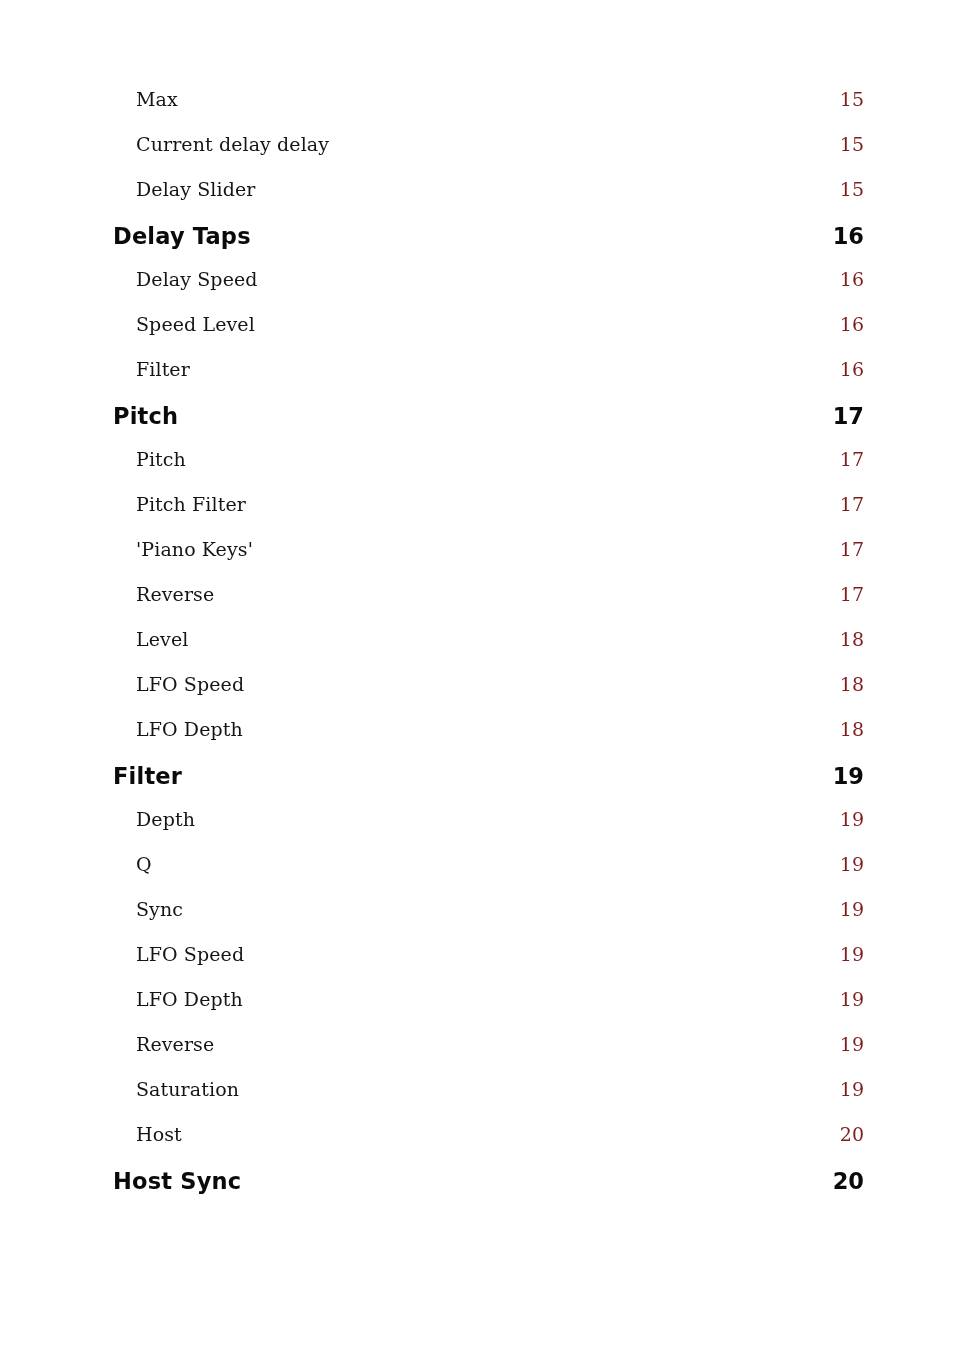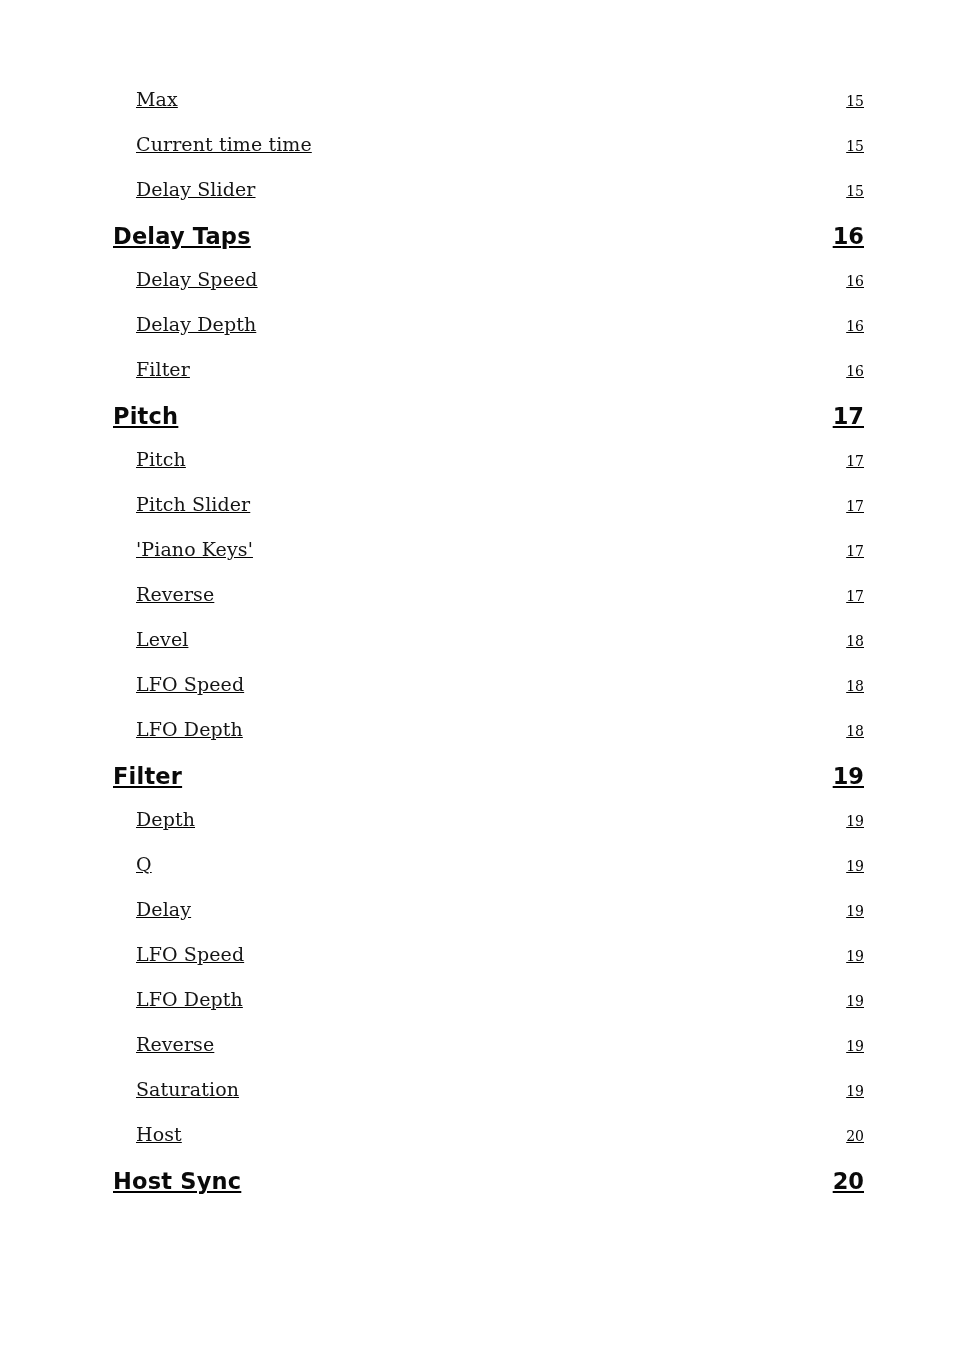--- a/index.html
+++ b/index.html
@@ -20,40 +20,39 @@
     left: 113px;
     top: 88px;
     width: 751px;
   }
   .toc-row {
     display: flex;
     align-items: baseline;
     justify-content: flex-end;
     width: 100%;
     box-sizing: border-box;
-    text-decoration: underline;
   }
   
   .toc-row.level-sub {
     height: 45px;
     padding-left: 23px;
   }
   .toc-row.level-sub .toc-label {
     font-family: "DejaVu Serif", "Liberation Serif", serif;
     font-weight: 400;
     font-size: 19px;
     color: #151515;
     letter-spacing: 0.1px;
     white-space: nowrap;
   }
   .toc-row.level-sub .toc-page {
     font-family: "DejaVu Serif", "Liberation Serif", serif;
     font-weight: 400;
-    font-size: 14px;
-    color: #000000;
+    font-size: 19px;
+    color: #7f1d1d;
     text-align: right;
     min-width: 34px;
   }
   
   .toc-row.level-head {
     height: 45px;
     padding-left: 0;
   }
   .toc-row.level-head .toc-label {
     font-family: "DejaVu Sans", "Liberation Sans", sans-serif;
@@ -79,61 +78,61 @@
 <body>
 
 <div class="page">
   <div class="toc" id="toc-list">
       <div class="toc-row level-sub">
         <span class="toc-label">Max</span>
         <span class="toc-leader"></span>
         <span class="toc-page">15</span>
       </div>
       <div class="toc-row level-sub">
-        <span class="toc-label">Current time time</span>
+        <span class="toc-label">Current delay delay</span>
         <span class="toc-leader"></span>
         <span class="toc-page">15</span>
       </div>
       <div class="toc-row level-sub">
         <span class="toc-label">Delay Slider</span>
         <span class="toc-leader"></span>
         <span class="toc-page">15</span>
       </div>
       <div class="toc-row level-head">
         <span class="toc-label">Delay Taps</span>
         <span class="toc-leader"></span>
         <span class="toc-page">16</span>
       </div>
       <div class="toc-row level-sub">
         <span class="toc-label">Delay Speed</span>
         <span class="toc-leader"></span>
         <span class="toc-page">16</span>
       </div>
       <div class="toc-row level-sub">
-        <span class="toc-label">Delay Depth</span>
+        <span class="toc-label">Speed Level</span>
         <span class="toc-leader"></span>
         <span class="toc-page">16</span>
       </div>
       <div class="toc-row level-sub">
         <span class="toc-label">Filter</span>
         <span class="toc-leader"></span>
         <span class="toc-page">16</span>
       </div>
       <div class="toc-row level-head">
         <span class="toc-label">Pitch</span>
         <span class="toc-leader"></span>
         <span class="toc-page">17</span>
       </div>
       <div class="toc-row level-sub">
         <span class="toc-label">Pitch</span>
         <span class="toc-leader"></span>
         <span class="toc-page">17</span>
       </div>
       <div class="toc-row level-sub">
-        <span class="toc-label">Pitch Slider</span>
+        <span class="toc-label">Pitch Filter</span>
         <span class="toc-leader"></span>
         <span class="toc-page">17</span>
       </div>
       <div class="toc-row level-sub">
         <span class="toc-label">'Piano Keys'</span>
         <span class="toc-leader"></span>
         <span class="toc-page">17</span>
       </div>
       <div class="toc-row level-sub">
         <span class="toc-label">Reverse</span>
@@ -164,21 +163,21 @@
         <span class="toc-label">Depth</span>
         <span class="toc-leader"></span>
         <span class="toc-page">19</span>
       </div>
       <div class="toc-row level-sub">
         <span class="toc-label">Q</span>
         <span class="toc-leader"></span>
         <span class="toc-page">19</span>
       </div>
       <div class="toc-row level-sub">
-        <span class="toc-label">Delay</span>
+        <span class="toc-label">Sync</span>
         <span class="toc-leader"></span>
         <span class="toc-page">19</span>
       </div>
       <div class="toc-row level-sub">
         <span class="toc-label">LFO Speed</span>
         <span class="toc-leader"></span>
         <span class="toc-page">19</span>
       </div>
       <div class="toc-row level-sub">
         <span class="toc-label">LFO Depth</span>

